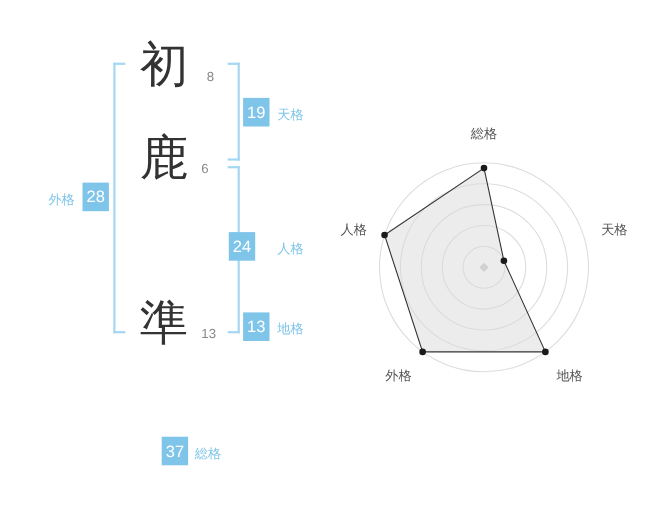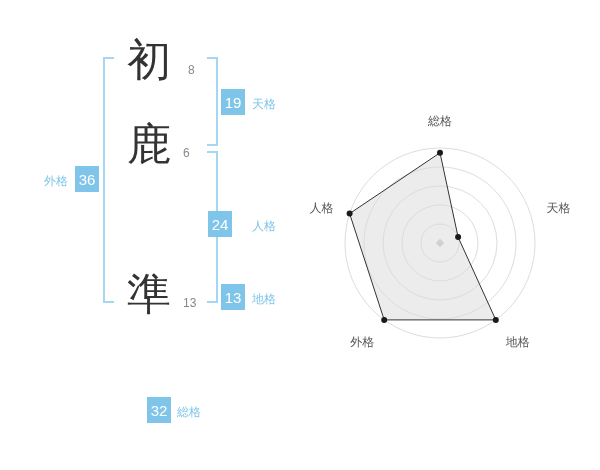--- a/index.html
+++ b/index.html
@@ -48,32 +48,32 @@
   <div class="strokes" style="left:183px;top:146px">6</div>
 
   <div class="kanji" style="top:270px">準</div>
   <div class="strokes" style="left:183px;top:296px">13</div>
 
   <div class="bracket-left" style="left:103px;top:57px;height:246px"></div>
   <div class="bracket-right" style="left:207px;top:57px;height:89px"></div>
   <div class="bracket-right" style="left:207px;top:151px;height:152px"></div>
 
   <div class="kaku-label" style="left:44px;top:173px">外格</div>
-  <div class="badge" style="left:75px;top:166px">36</div>
+  <div class="badge" style="left:75px;top:166px">28</div>
 
   <div class="badge" style="left:221px;top:89px">19</div>
   <div class="kaku-label" style="left:252px;top:96px">天格</div>
 
   <div class="badge" style="left:208px;top:211px">24</div>
   <div class="kaku-label" style="left:252px;top:218px">人格</div>
 
   <div class="badge" style="left:221px;top:284px">13</div>
   <div class="kaku-label" style="left:252px;top:291px">地格</div>
 
-  <div class="badge" style="left:147px;top:397px">32</div>
+  <div class="badge" style="left:147px;top:397px">37</div>
   <div class="kaku-label" style="left:177px;top:404px">総格</div>
 
   <div class="radar-wrap">
     <svg id="radar-svg" width="290" height="275">
         <circle cx="145" cy="138" r="95.0" fill="none" stroke="#dddddd" stroke-width="1"></circle>
         <circle cx="145" cy="138" r="76.0" fill="none" stroke="#dddddd" stroke-width="1"></circle>
         <circle cx="145" cy="138" r="57.0" fill="none" stroke="#dddddd" stroke-width="1"></circle>
         <circle cx="145" cy="138" r="38.0" fill="none" stroke="#dddddd" stroke-width="1"></circle>
         <circle cx="145" cy="138" r="19.0" fill="none" stroke="#dddddd" stroke-width="1"></circle>
         <rect x="142" y="135" width="6" height="6" transform="rotate(45 145 138)" fill="#c8c8c8"></rect>

